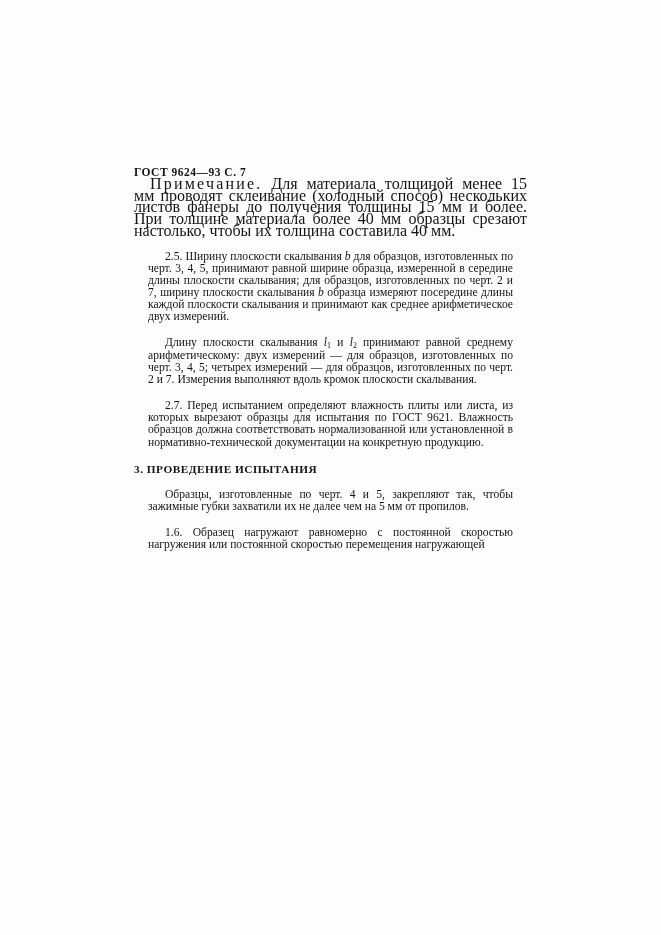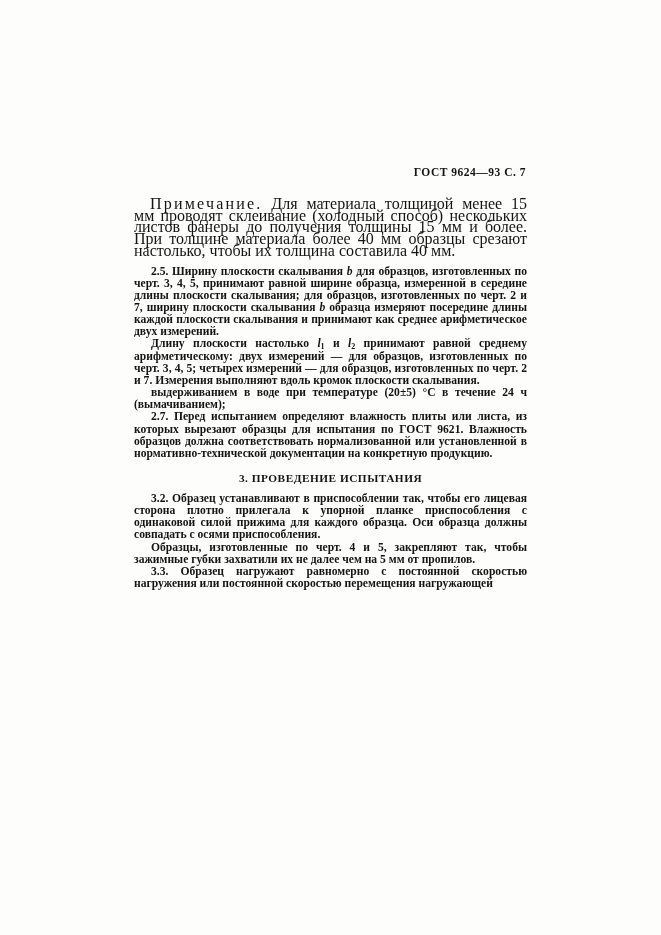--- a/index.html
+++ b/index.html
@@ -17,82 +17,79 @@
   }
   .column {
     position: absolute;
     left: 134px;
     top: 166px;
     width: 393px;
   }
   .doc-header {
     font-size: 11.5px;
     font-weight: 700;
-    text-align: right;
+    text-align: left;
     letter-spacing: 0.5px;
-    margin: 0 1px 20px 0;
+    margin: 0 1px 0 0;
     white-space: nowrap;
   }
   .note {
     font-size: 16px;
     line-height: 11.7px;
     text-align: justify;
     text-indent: 16px;
     margin: 0 0 9px 0;
   }
   .note-label {
     letter-spacing: 2.2px;
   }
   .para {
     font-size: 11.6px;
     line-height: 12.15px;
     text-align: justify;
     text-indent: 17px;
-    margin: 0;
-    font-weight: bold;
+    margin: 14px;
   }
   .var {
     font-style: italic;
   }
   .para sub {
     font-size: 8px;
     line-height: 0;
     vertical-align: -2px;
   }
   .section-heading {
     font-size: 11.3px;
     font-weight: 700;
-    text-align: center;
+    text-align: left;
     letter-spacing: 0.5px;
     margin: 12px 0 9px 0;
   }
 </style>
 </head>
 <body>
 
 <div class="column">
 
   <div class="doc-header">ГОСТ 9624—93 С. 7</div>
 
   <p class="note"><span class="note-label">Примечание.</span><span> Для материала толщиной менее 15 мм проводят склеивание (холодный способ) нескольких листов фанеры до получения толщины 15 мм и более. При толщине материала более 40 мм образцы срезают настолько, чтобы их толщина составила 40 мм.</span></p>
 
   <p class="para"><span>2.5. Ширину плоскости скалывания </span><i class="var">b</i><span> для образцов, изготовленных по черт. 3, 4, 5, принимают равной ширине образца, измеренной в середине длины плоскости скалывания; для образцов, изготовленных по черт. 2 и 7, ширину плоскости скалывания </span><i class="var">b</i><span> образца измеряют посередине длины каждой плоскости скалывания и принимают как среднее арифметическое двух измерений.</span></p>
 
-  <p class="para"><span>Длину плоскости настолько </span><i class="var">l</i><sub>1</sub><span> и </span><i class="var">l</i><sub>2</sub><span> принимают равной среднему арифметическому: двух измерений — для образцов, изготовленных по черт. 3, 4, 5; четырех измерений — для образцов, изготовленных по черт. 2 и 7. Измерения выполняют вдоль кромок плоскости скалывания.</span></p>
+  <p class="para"><span>Длину плоскости скалывания </span><i class="var">l</i><sub>1</sub><span> и </span><i class="var">l</i><sub>2</sub><span> принимают равной среднему арифметическому: двух измерений — для образцов, изготовленных по черт. 3, 4, 5; четырех измерений — для образцов, изготовленных по черт. 2 и 7. Измерения выполняют вдоль кромок плоскости скалывания.</span></p>
 
 
 
-  <p class="para">выдерживанием в воде при температуре (20±5) °С в течение 24 ч (вымачиванием);</p>
 
 
 
   <p class="para">2.7. Перед испытанием определяют влажность плиты или листа, из которых вырезают образцы для испытания по ГОСТ 9621. Влажность образцов должна соответствовать нормализованной или установленной в нормативно-технической документации на конкретную продукцию.</p>
 
   <h3 class="section-heading">3. ПРОВЕДЕНИЕ ИСПЫТАНИЯ</h3>
 
 
-  <p class="para">3.2. Образец устанавливают в приспособлении так, чтобы его лицевая сторона плотно прилегала к упорной планке приспособления с одинаковой силой прижима для каждого образца. Оси образца должны совпадать с осями приспособления.</p>
 
   <p class="para">Образцы, изготовленные по черт. 4 и 5, закрепляют так, чтобы зажимные губки захватили их не далее чем на 5 мм от пропилов.</p>
 
-  <p class="para">3.3. Образец нагружают равномерно с  постоянной  скоростью нагружения или постоянной скоростью перемещения нагружающей</p>
+  <p class="para">1.6. Образец нагружают равномерно с  постоянной  скоростью нагружения или постоянной скоростью перемещения нагружающей</p>
 
 </div>
 
 </body></html>

